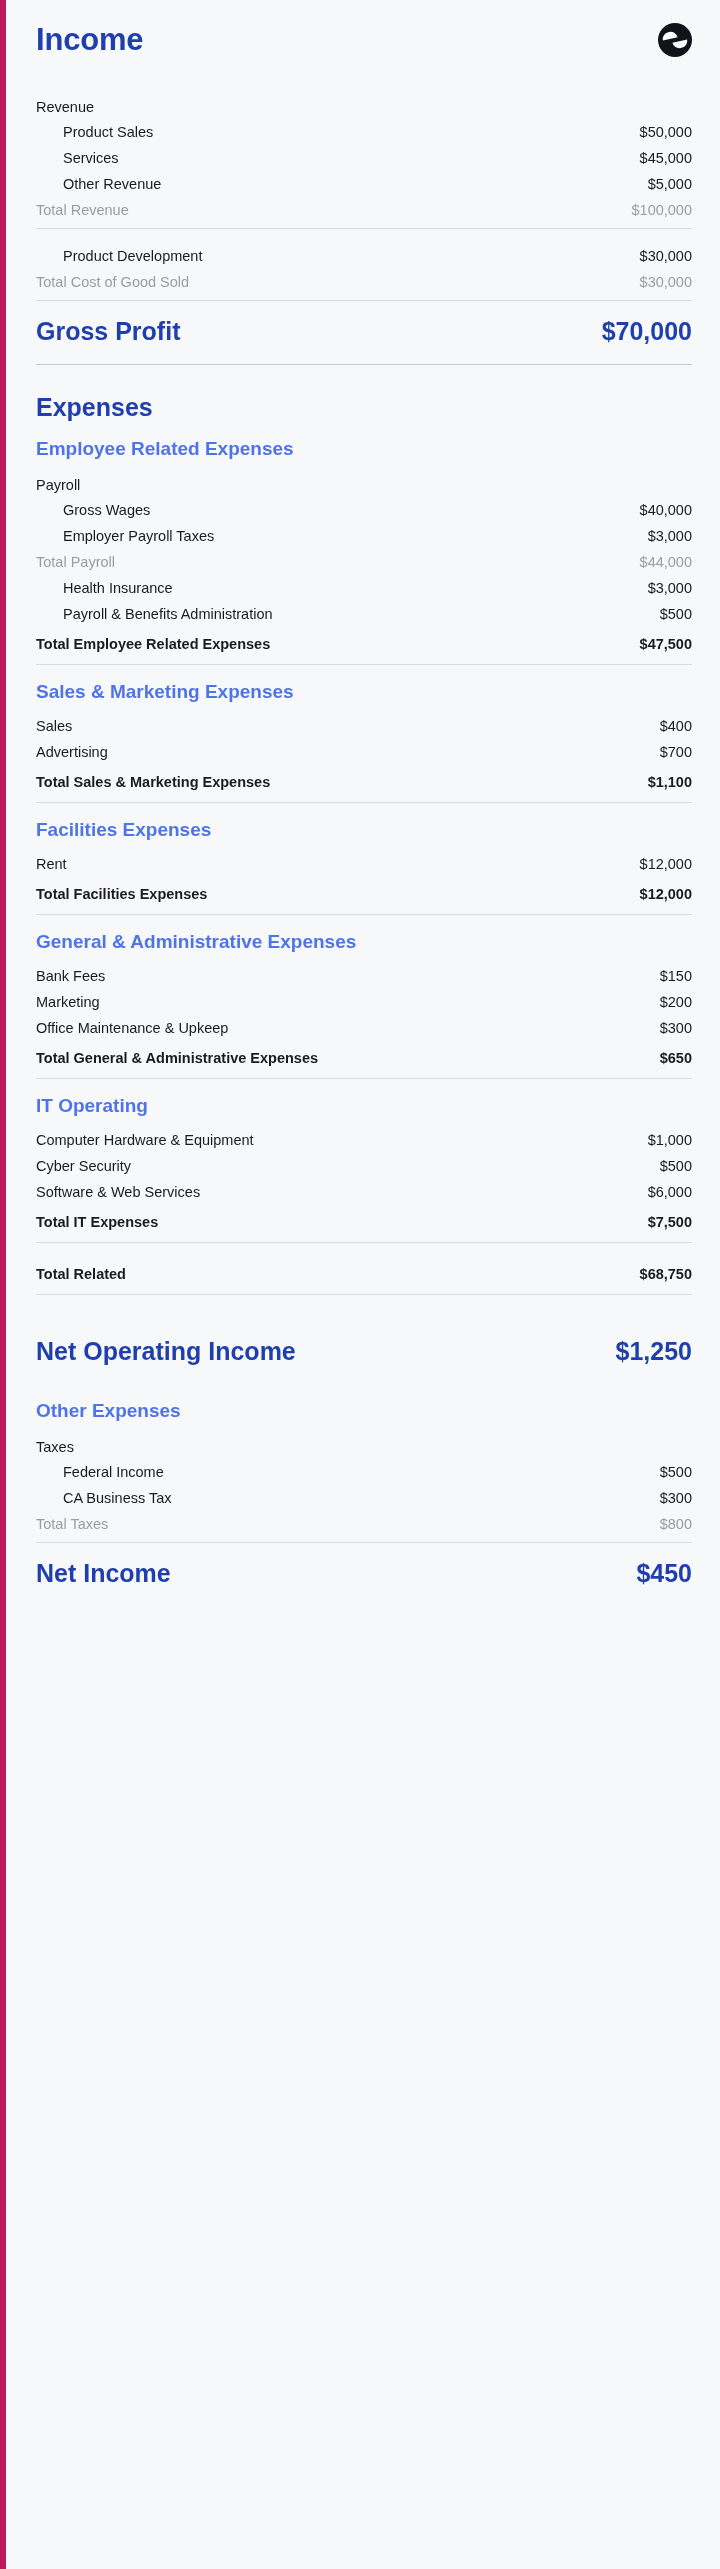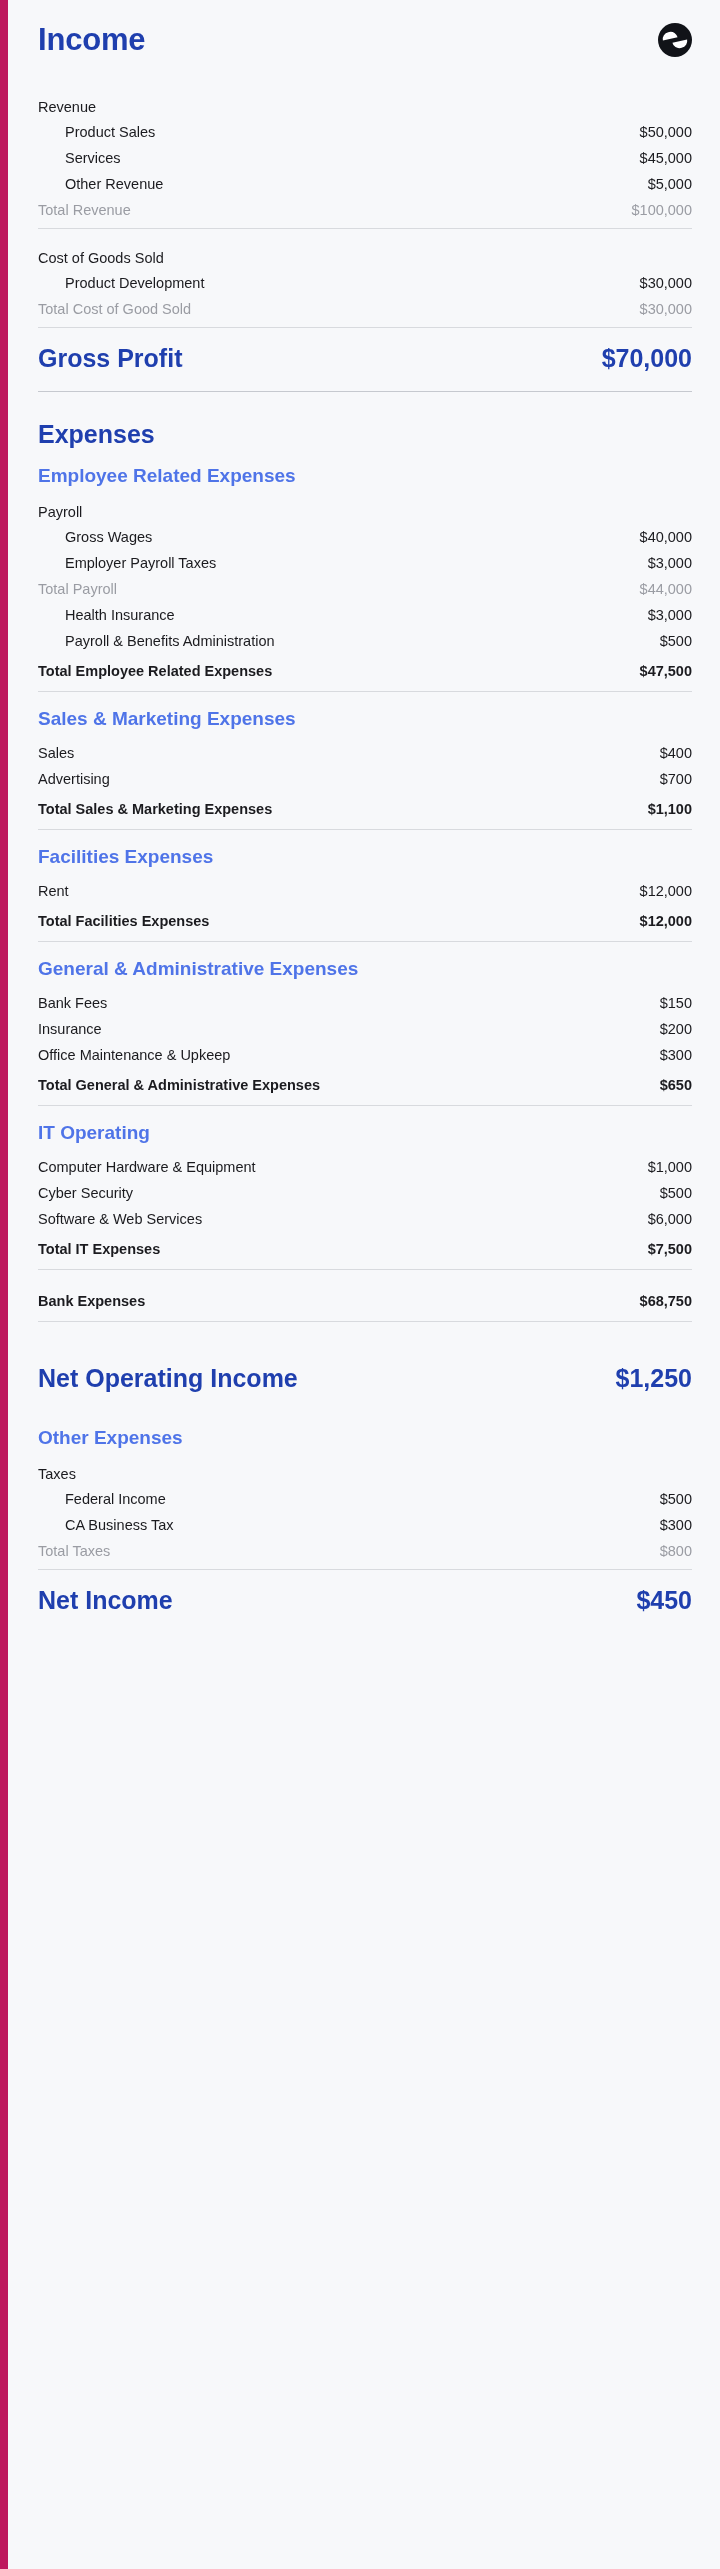--- a/index.html
+++ b/index.html
@@ -11,21 +11,21 @@
     width: 720px;
     min-height: 2569px;
     font-family: "Liberation Sans", sans-serif;
     color: #1b1b1f;
   }
   .sheet {
     width: 720px;
     min-height: 2569px;
     box-sizing: border-box;
     background: #f7f8fa;
-    border-left: 8px solid #be185d;
+    border-left: 6px solid #be185d;
     padding: 22px 28px 30px 30px;
     position: relative;
   }
 
   
   .doc-head {
     display: flex;
     align-items: center;
     justify-content: space-between;
     margin-bottom: 34px;
@@ -158,23 +158,20 @@
     <span class="lbl">Other Revenue</span>
     <span class="amt">$5,000</span>
   </div>
   <div class="row subtotal">
     <span class="lbl">Total Revenue</span>
     <span class="amt">$100,000</span>
   </div>
 
   <div class="gap-sm"></div>
 
-  <div class="row group-head">
-    <span class="lbl">Cost of Goods Sold</span>
-  </div>
   <div class="row indent">
     <span class="lbl">Product Development</span>
     <span class="amt">$30,000</span>
   </div>
   <div class="row subtotal">
     <span class="lbl">Total Cost of Good Sold</span>
     <span class="amt">$30,000</span>
   </div>
 
   <div class="big-row">
@@ -240,21 +237,21 @@
     <span class="amt">$12,000</span>
   </div>
   <hr class="rule">
 
   <div class="sub-title">General &amp; Administrative Expenses</div>
   <div class="row">
     <span class="lbl">Bank Fees</span>
     <span class="amt">$150</span>
   </div>
   <div class="row">
-    <span class="lbl">Insurance</span>
+    <span class="lbl">Marketing</span>
     <span class="amt">$200</span>
   </div>
   <div class="row">
     <span class="lbl">Office Maintenance &amp; Upkeep</span>
     <span class="amt">$300</span>
   </div>
   <div class="row bold-total">
     <span class="lbl">Total General &amp; Administrative Expenses</span>
     <span class="amt">$650</span>
   </div>
@@ -275,21 +272,21 @@
   </div>
   <div class="row bold-total">
     <span class="lbl">Total IT Expenses</span>
     <span class="amt">$7,500</span>
   </div>
   <hr class="rule">
 
   <div class="gap-sm"></div>
 
   <div class="row bold-total">
-    <span class="lbl">Bank Expenses</span>
+    <span class="lbl">Total Related</span>
     <span class="amt">$68,750</span>
   </div>
   <hr class="rule">
 
   <div class="gap-md"></div>
 
   <div class="big-row">
     <span class="lbl">Net Operating Income</span>
     <span class="amt">$1,250</span>
   </div>

